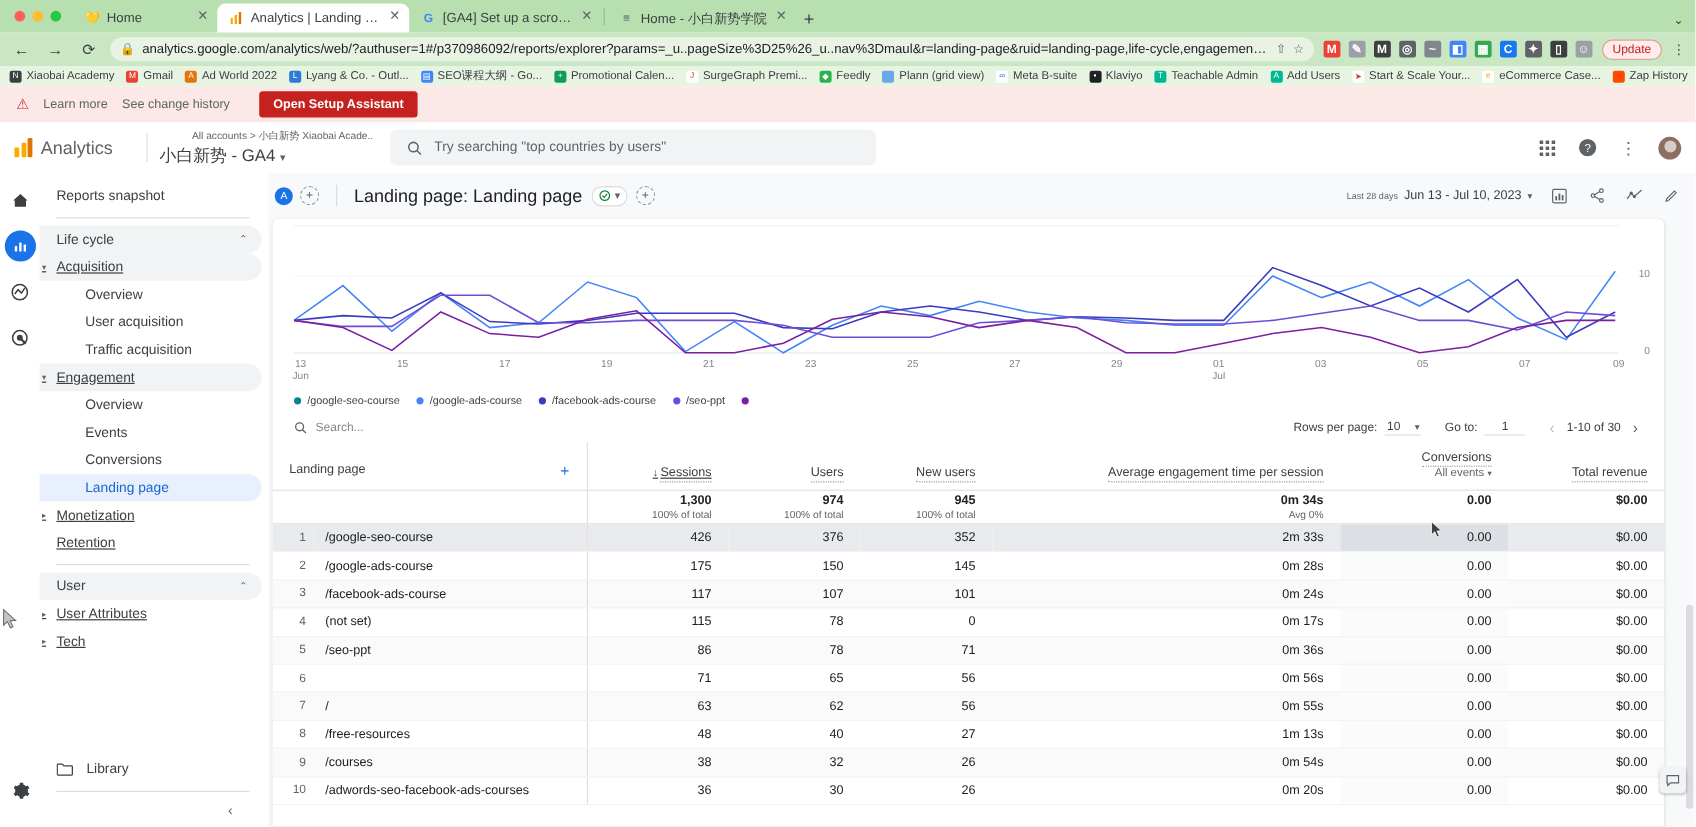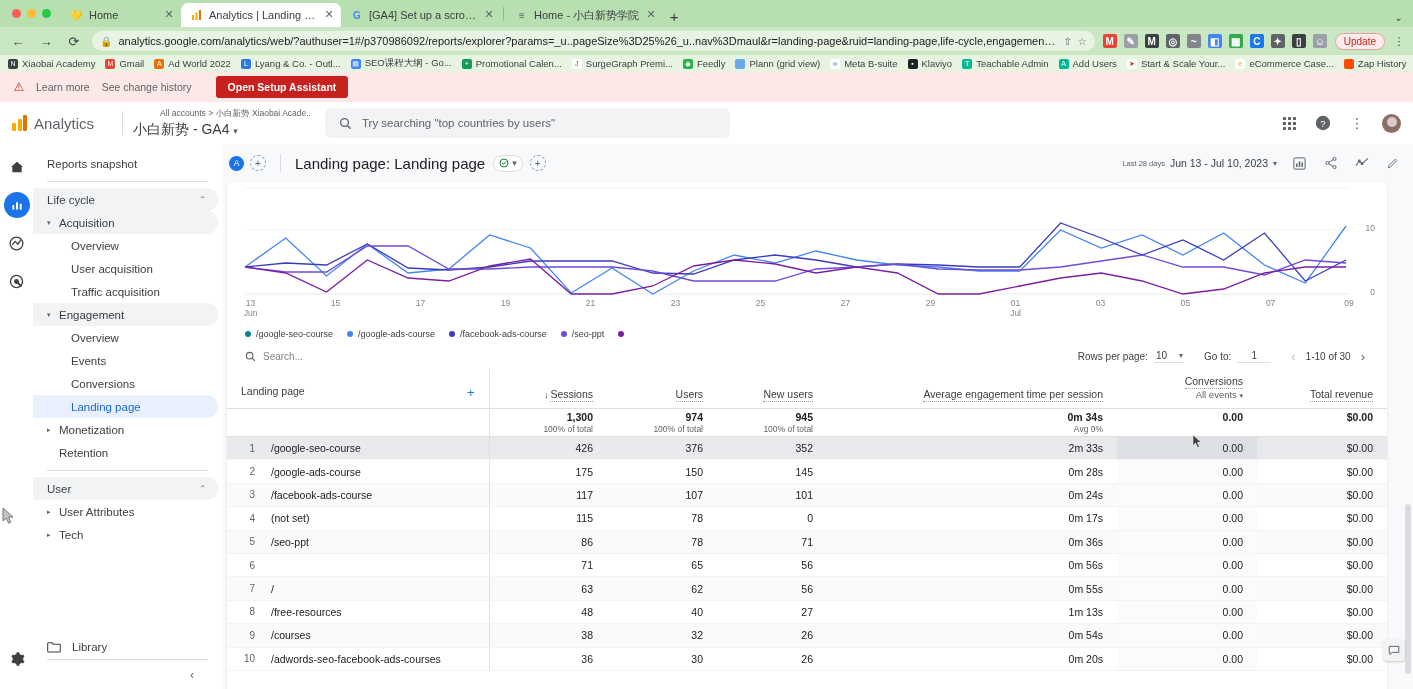--- a/index.html
+++ b/index.html
@@ -102,25 +102,25 @@
   }
   .navitem{
     height:23px;display:flex;align-items:center;font-size:11.5px;color:#3c4043;
     padding-left:14px;border-radius:0 12px 12px 0;margin-right:4px;white-space:nowrap;
   }
   .navitem.sect{font-size:11.5px;color:#3c4043;background:#f1f3f4;justify-content:space-between;padding-right:12px;border-radius:0 12px 12px 0;}
   .navitem.grp{background:#f1f3f4;}
   .navitem.sel{background:#e8f0fe;color:#1967d2;}
   .navitem .arrow{font-size:7px;color:#5f6368;width:10px;margin-right:2px;margin-left:-6px;}
   .navitem .caret{font-size:8px;color:#5f6368;}
-  .navitem.l2{padding-left:20px;}
+  .navitem.l2{padding-left:8px;text-decoration:underline;}
   .navitem.l3{padding-left:38px;}
   .navdivider{height:1px;background:#dadce0;margin:6px 14px 6px 14px;}
   .navspacer{flex:1;}
-  .navlib{height:24px;display:flex;align-items:center;gap:11px;padding-left:14px;font-size:11.5px;color:#3c4043;}
+  .navlib{height:24px;display:flex;align-items:flex-start;gap:11px;padding-left:14px;font-size:11.5px;color:#3c4043;}
   .navcollapse{height:30px;display:flex;align-items:center;justify-content:flex-end;padding-right:14px;color:#5f6368;font-size:12px;border-top:1px solid #dadce0;margin:0 14px;}
 
   .main{flex:1;background:#f8f9fa;padding:0;position:relative;overflow:hidden;}
   .reportbar{height:38px;display:flex;align-items:center;padding:0 12px 0 6px;gap:0;}
   .abadge{width:15px;height:15px;border-radius:50%;background:#1a73e8;color:#fff;font-size:8.5px;display:flex;align-items:center;justify-content:center;}
   .dashbtn{
     width:16px;height:16px;border-radius:50%;border:1px dashed #9aa0a6;color:#5f6368;
     display:flex;align-items:center;justify-content:center;font-size:10px;margin-left:6px;
   }
   .rbdiv{width:1px;height:18px;background:#dadce0;margin:0 14px;}
@@ -637,21 +637,21 @@
         </span>
       </div>
 
       <table>
         <thead>
           <tr>
             <th class="dim" colspan="2" style="width:278px;">
               <span>Landing page</span>
               <span class="plus">+</span>
             </th>
-            <th class="met sepcol" style="width:118px;">
+            <th class="met sepcol" style="width:118px;text-decoration:underline;">
               <span class="sortarrow">↓</span><u>Sessions</u>
             </th>
             <th class="met" style="width:110px;"><u>Users</u></th>
             <th class="met" style="width:110px;"><u>New users</u></th>
             <th class="met" style="width:290px;"><u>Average engagement time per session</u></th>
             <th class="met" style="width:140px;">
               <u>Conversions</u>
               <span class="sub"><span>All events</span> <span style="font-size:7px;">▾</span></span>
             </th>
             <th class="met" style="width:130px;"><u>Total revenue</u></th>

